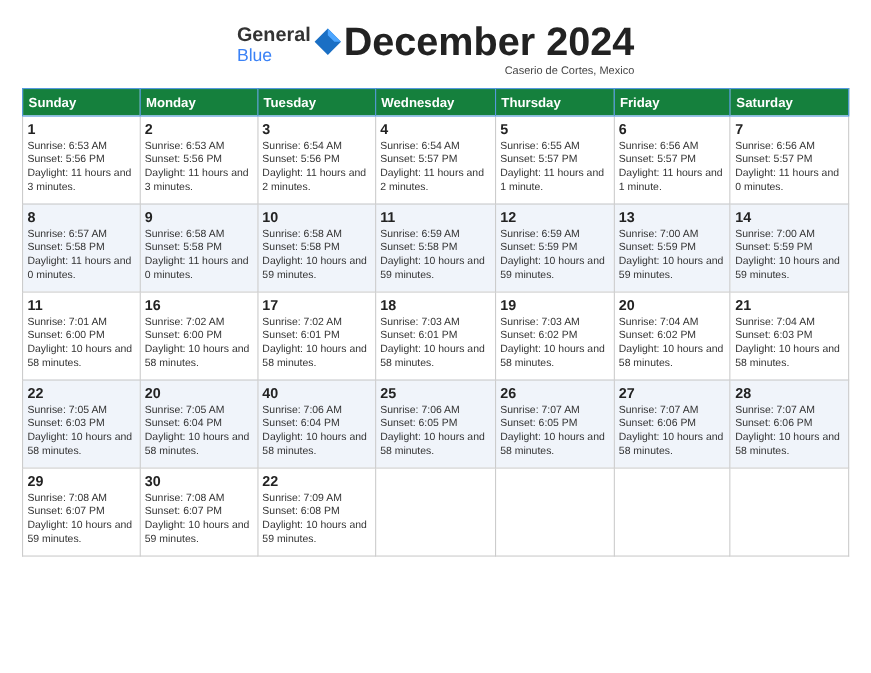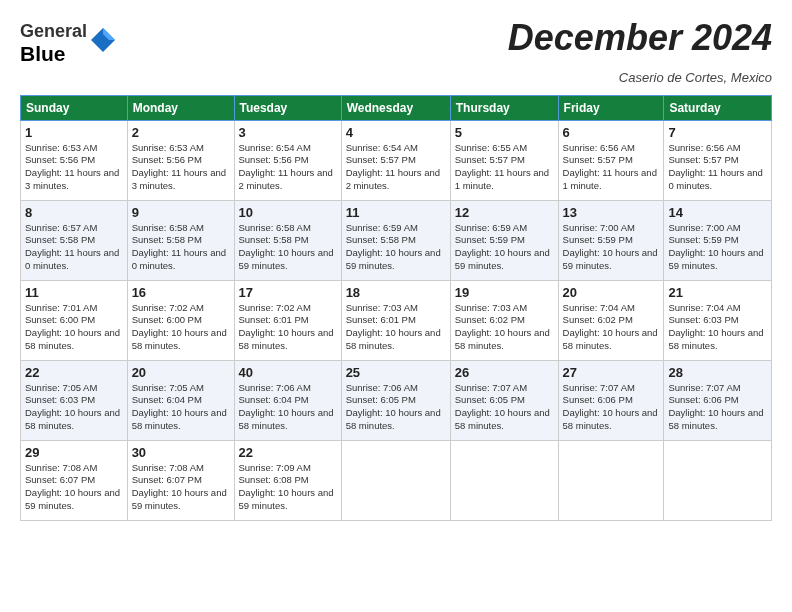--- a/index.html
+++ b/index.html
@@ -10,53 +10,52 @@
       height: 612px;
       overflow: hidden;
     }
     .page {
       width: 792px;
       padding: 18px 20px 12px 20px;
     }
     .header-row {
       display: flex;
       align-items: flex-start;
-      justify-content: space-between;
+      justify-content: center;
       margin-bottom: 10px;
     }
     .logo {
       display: flex;
       align-items: center;
       margin-top: 4px;
     }
     .logo-text {
       display: flex;
       flex-direction: column;
       line-height: 1.1;
     }
     .logo-icon {
       width: 28px;
       height: 28px;
       margin-left: 2px;
       margin-top: -6px;
     }
     .title-block {
       text-align: right;
-      font-style: italic;
     }
     .month-title {
       font-size: 36px;
       font-weight: bold;
       color: #222;
       line-height: 1.1;
     }
     .location {
-      font-size: 13px;
+      font-size: 10px;
       color: #444;
-      margin-top: 12px;
+      margin-top: 1px;
     }
     .calendar {
       width: 100%;
       border-collapse: collapse;
       font-size: 10px;
     }
     .calendar thead tr th {
       background: #15803d;
       color: #fff;
       text-align: left;
@@ -94,21 +93,21 @@
     }
   </style>
 </head>
 <body>
 
 <div class="page">
   <div class="header-row">
     <div class="logo">
       <div class="logo-text">
         <span style="font-size:18px;font-weight:bold;color:#333;">General</span>
-        <span style="font-size:21px;font-weight:bold;color:#000000;">Blue</span>
+        <span style="font-size:16px;font-weight:normal;color:#3b82f6;">Blue</span>
       </div>
       <svg class="logo-icon" viewBox="0 0 28 28" xmlns="http://www.w3.org/2000/svg">
         <polygon points="14,2 26,14 14,26 2,14" fill="#1a6fc4"></polygon>
         <polygon points="14,2 26,14 20,14 14,8" fill="#4da6ff"></polygon>
       </svg>
     </div>
     <div class="title-block">
       <div class="month-title">December 2024</div>
       <div class="location">Caserio de Cortes, Mexico</div>
     </div>

